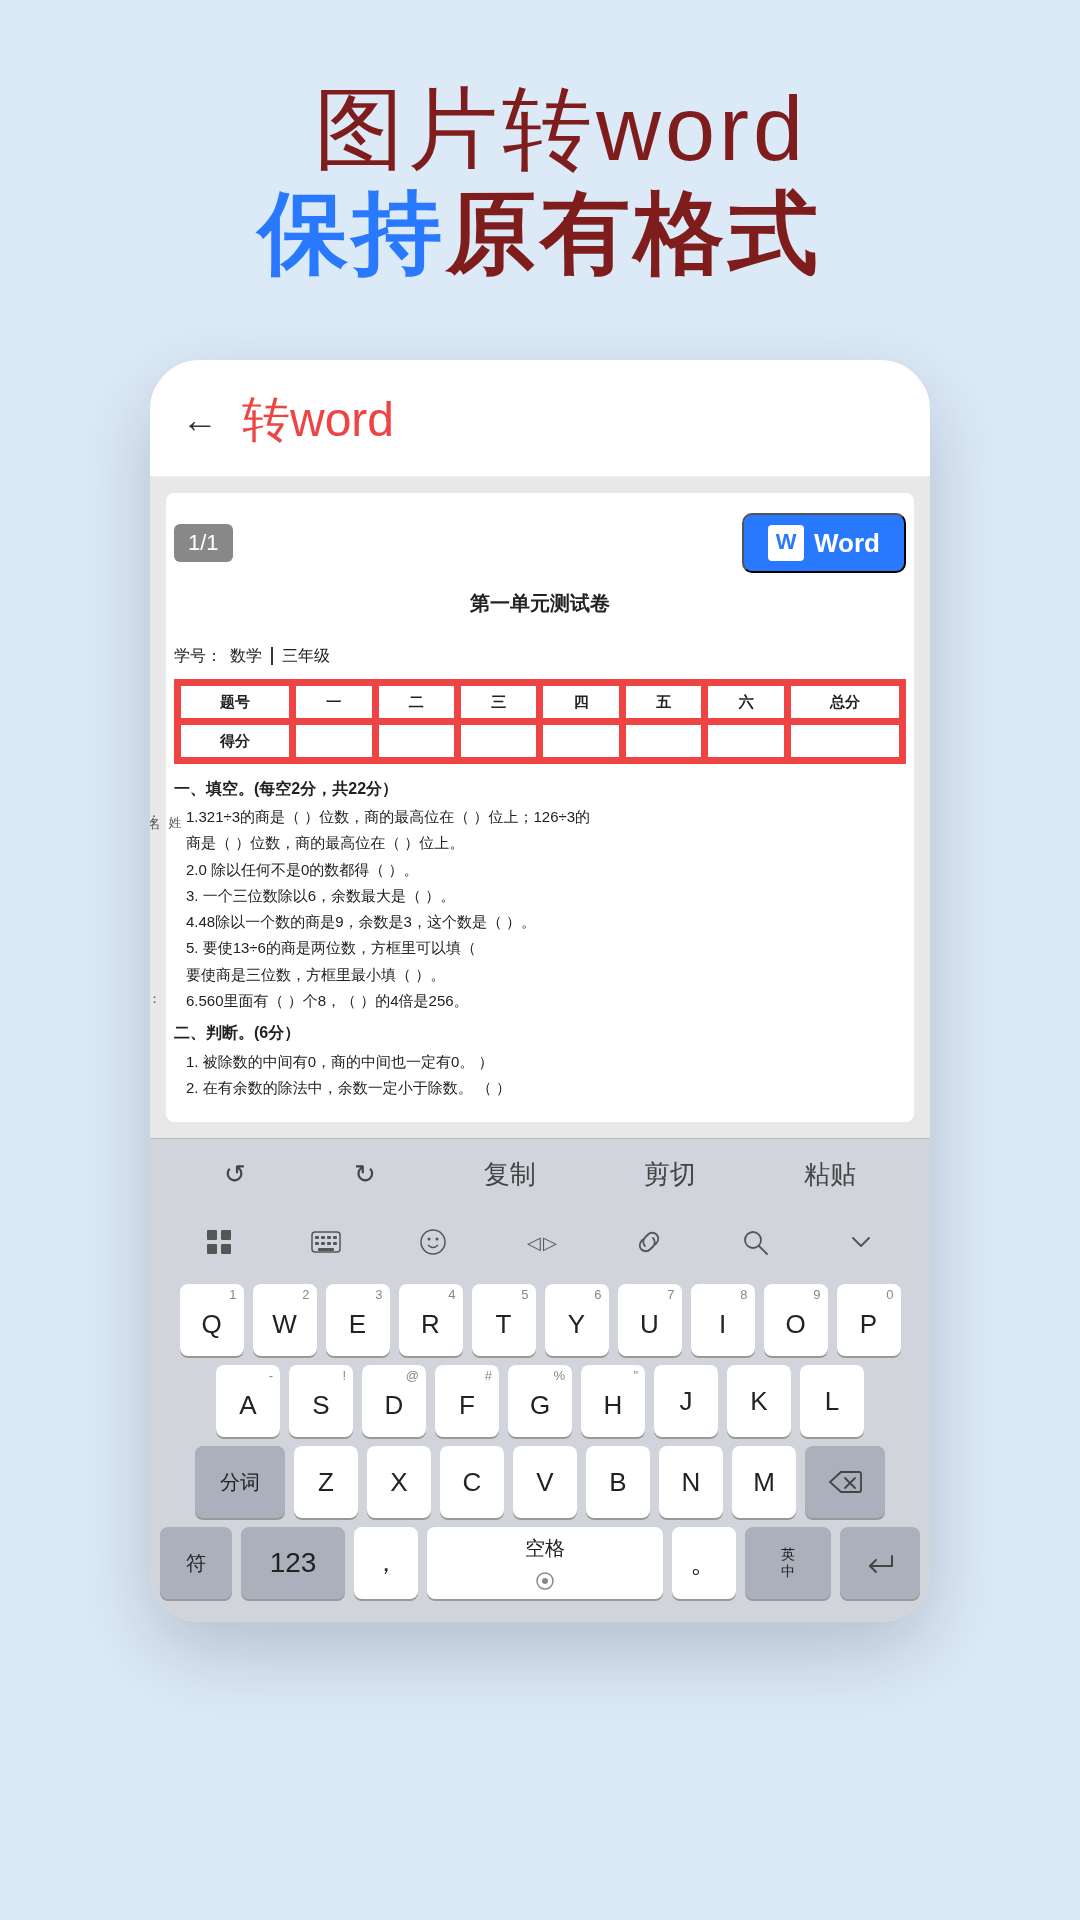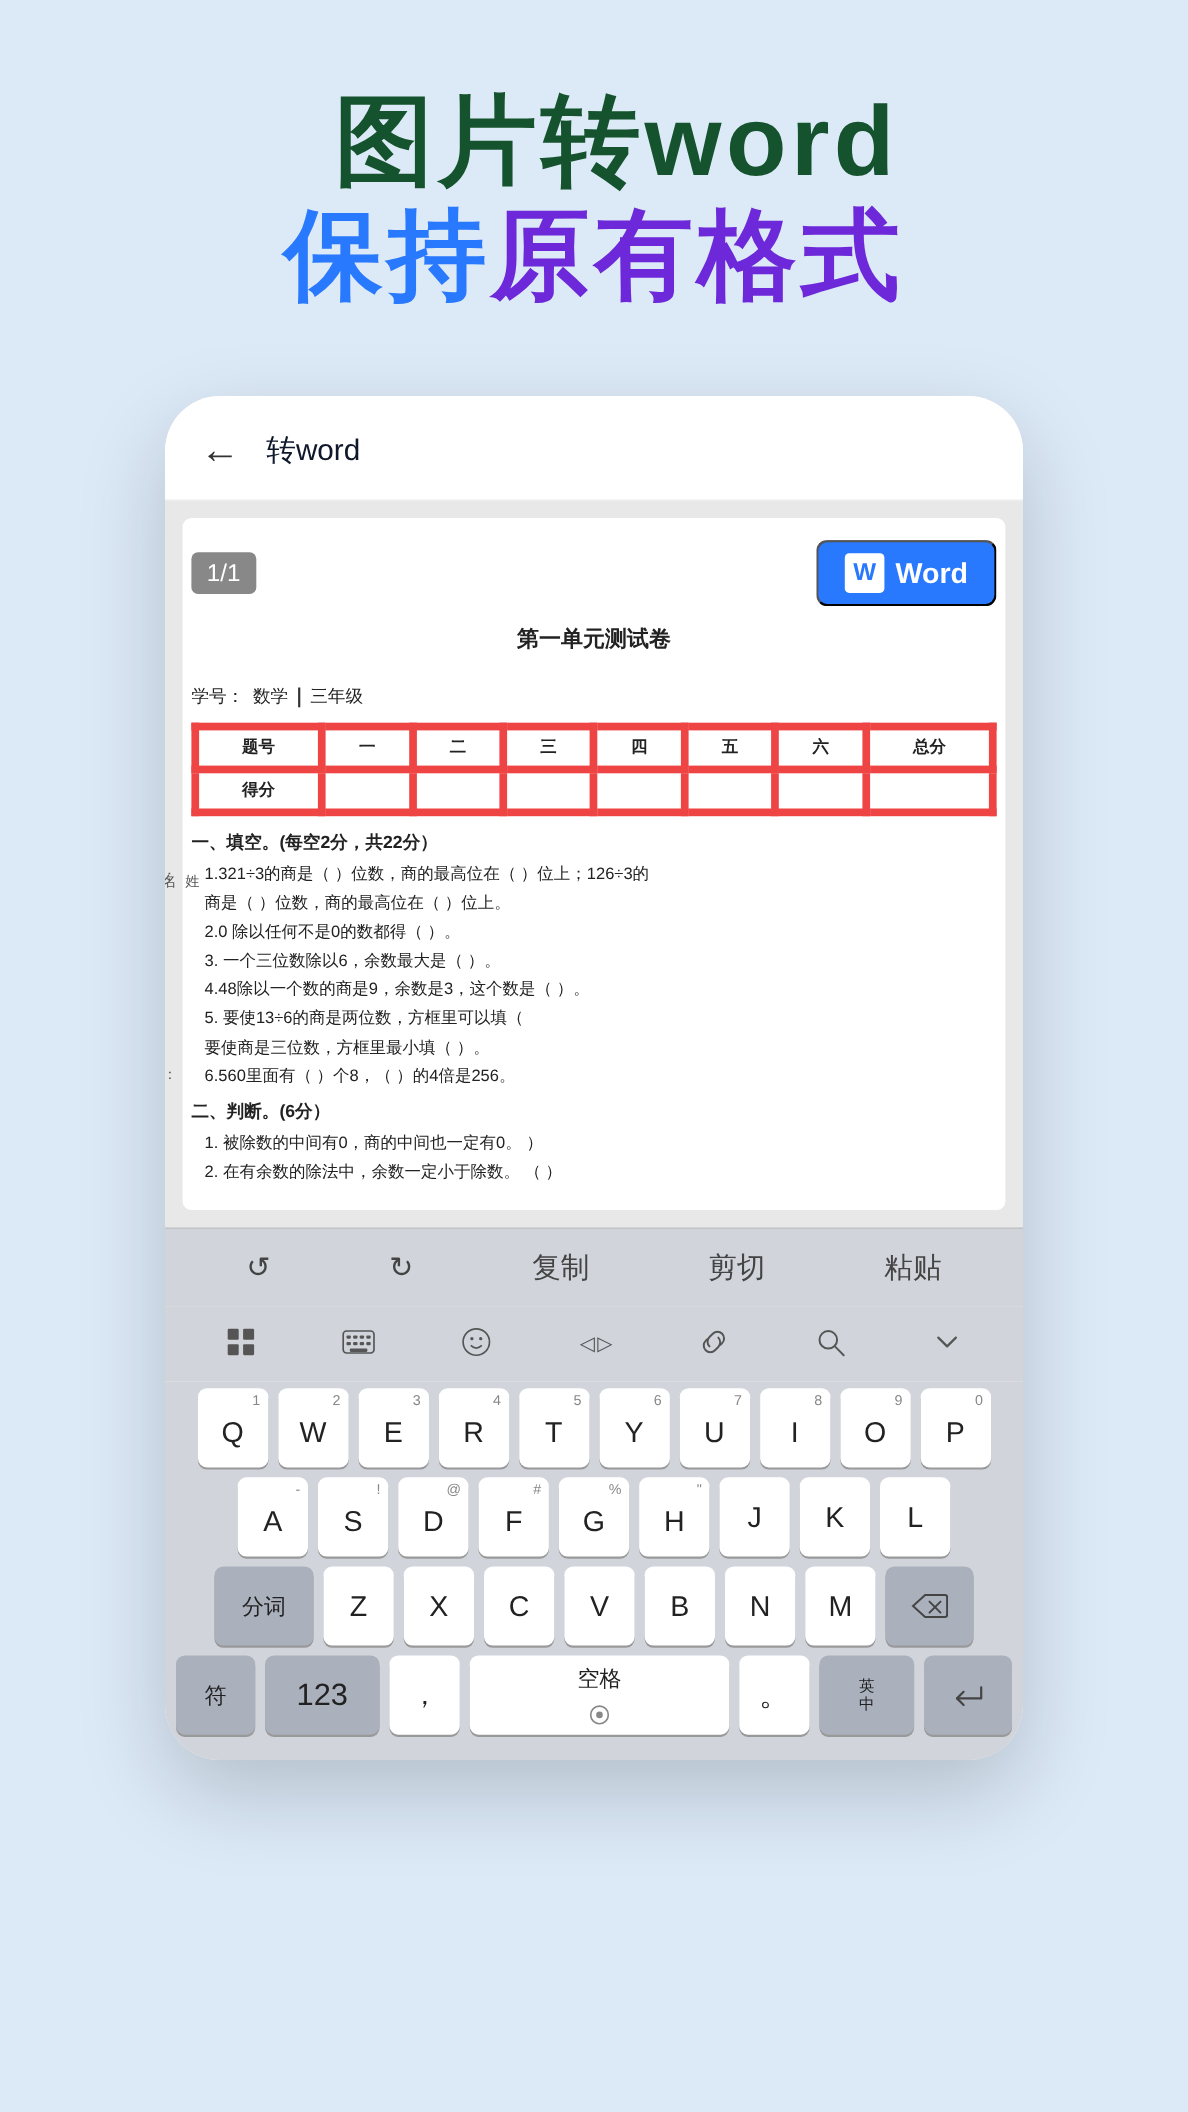--- a/index.html
+++ b/index.html
@@ -14,22 +14,22 @@
 
     
     .hero-text {
       text-align: center;
       padding-top: 80px;
       position: relative;
       z-index: 2;
     }
     .hero-line1 {
       font-size: 90px;
-      font-weight: 700;
-      color: #14532d;
+      font-weight: 400;
+      color: #7f1d1d;
       letter-spacing: 4px;
       line-height: 1.1;
       padding-left: 41px;
     }
     .hero-line2 {
       font-size: 90px;
       font-weight: 900;
       color: #1a1a2e;
       line-height: 1.2;
       letter-spacing: 4px;
@@ -60,22 +60,22 @@
       padding: 28px 32px 24px;
       border-bottom: 1px solid #eee;
     }
     .back-icon {
       font-size: 36px;
       color: #333;
       margin-right: 24px;
       cursor: pointer;
     }
     .app-bar-title {
-      font-size: 27px;
-      color: #0f172a;
+      font-size: 48px;
+      color: #ef4444;
       font-weight: 500;
     }
 
     
     .doc-area {
       background: #e8e8e8;
       padding: 16px;
     }
     .doc-inner {
       background: #fff;
@@ -288,21 +288,21 @@
     .key-period {
       width: 64px;
     }
   </style>
 </head>
 <body>
 
 <div class="hero-text">
   <div class="hero-line1">图片转word</div>
   <div class="hero-line2">
-    <span>保持</span><span style="color:#6d28d9;">原有格式</span>
+    <span>保持</span><span style="color:#7f1d1d;">原有格式</span>
   </div>
 </div>
 
 <div class="phone-mockup">
 
   <div class="app-bar">
     <span class="back-icon">←</span>
     <span class="app-bar-title">转word</span>
   </div>
 

